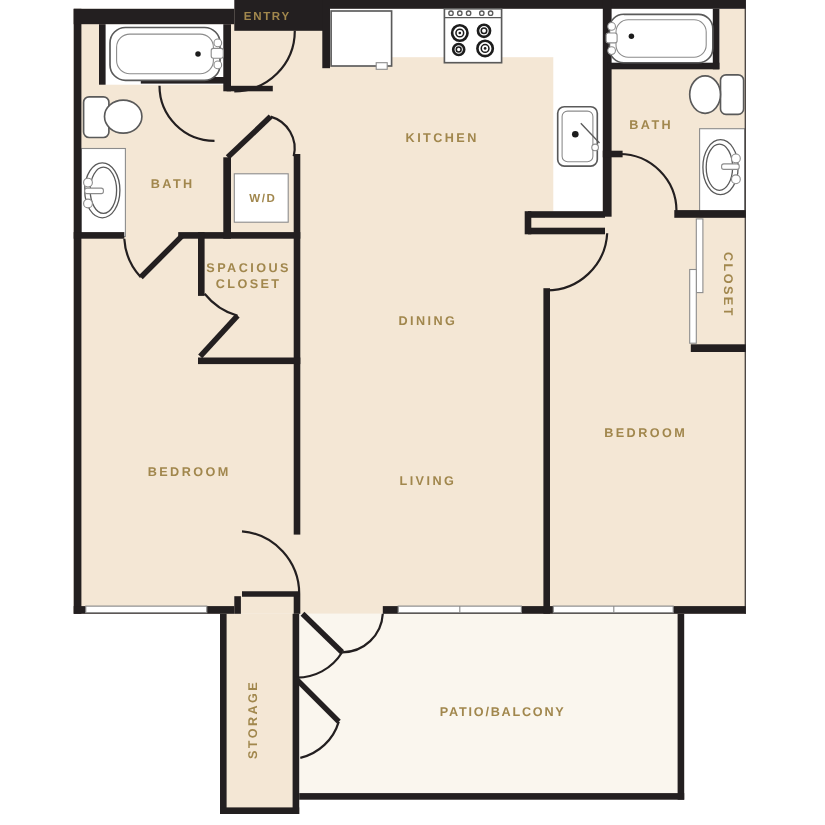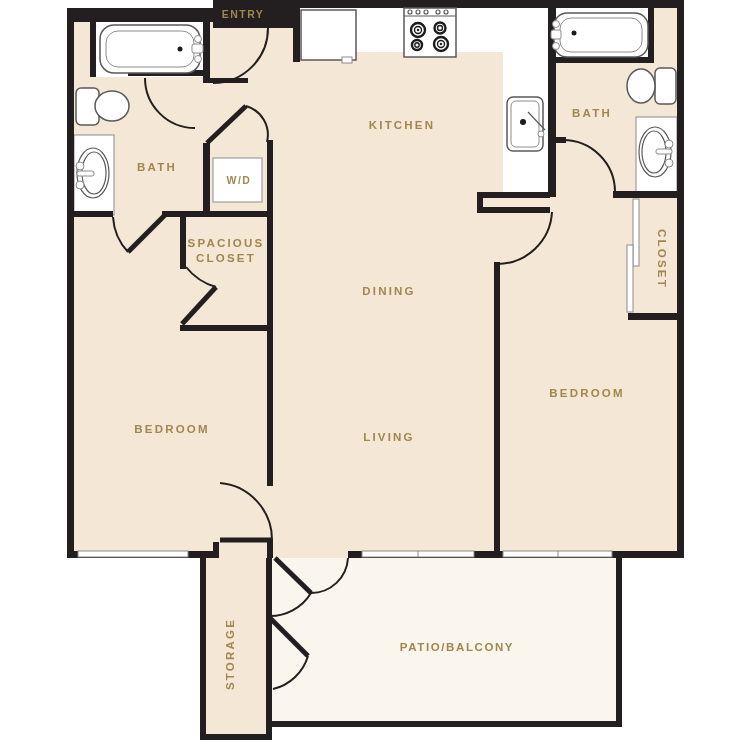--- a/index.html
+++ b/index.html
@@ -1,16 +1,16 @@
 <!DOCTYPE html>
 <html style="--wall: #231f20; --floor: #f4e7d5; --patio: #faf6ee; --gold: #a1874d;"><head>
 <meta charset="utf-8">
 <style>
   html,body{margin:0;padding:0;background:#ffffff;}
-  .stage{position:relative;width:750px;height:750px;background:#ffffff;overflow:hidden;
+  .stage{position:relative;width:678px;height:750px;background:#ffffff;overflow:hidden;
          font-family:"Liberation Sans",sans-serif;}
   svg{position:absolute;left:0;top:0;}
   .wall{fill:var(--wall,#231f20);}
   .floor{fill:var(--floor,#f4e7d5);}
   .patio-floor{fill:var(--patio,#faf6ee);}
   .white-area{fill:#ffffff;}
   .fx{fill:#ffffff;stroke:#5a5a5a;stroke-width:1.5;}
   .fx-thin{fill:#ffffff;stroke:#8c8c8c;stroke-width:1;}
   .fx-line{fill:none;stroke:#5a5a5a;stroke-width:1.2;}
   .dark-dot{fill:#1c1c1c;stroke:none;}

